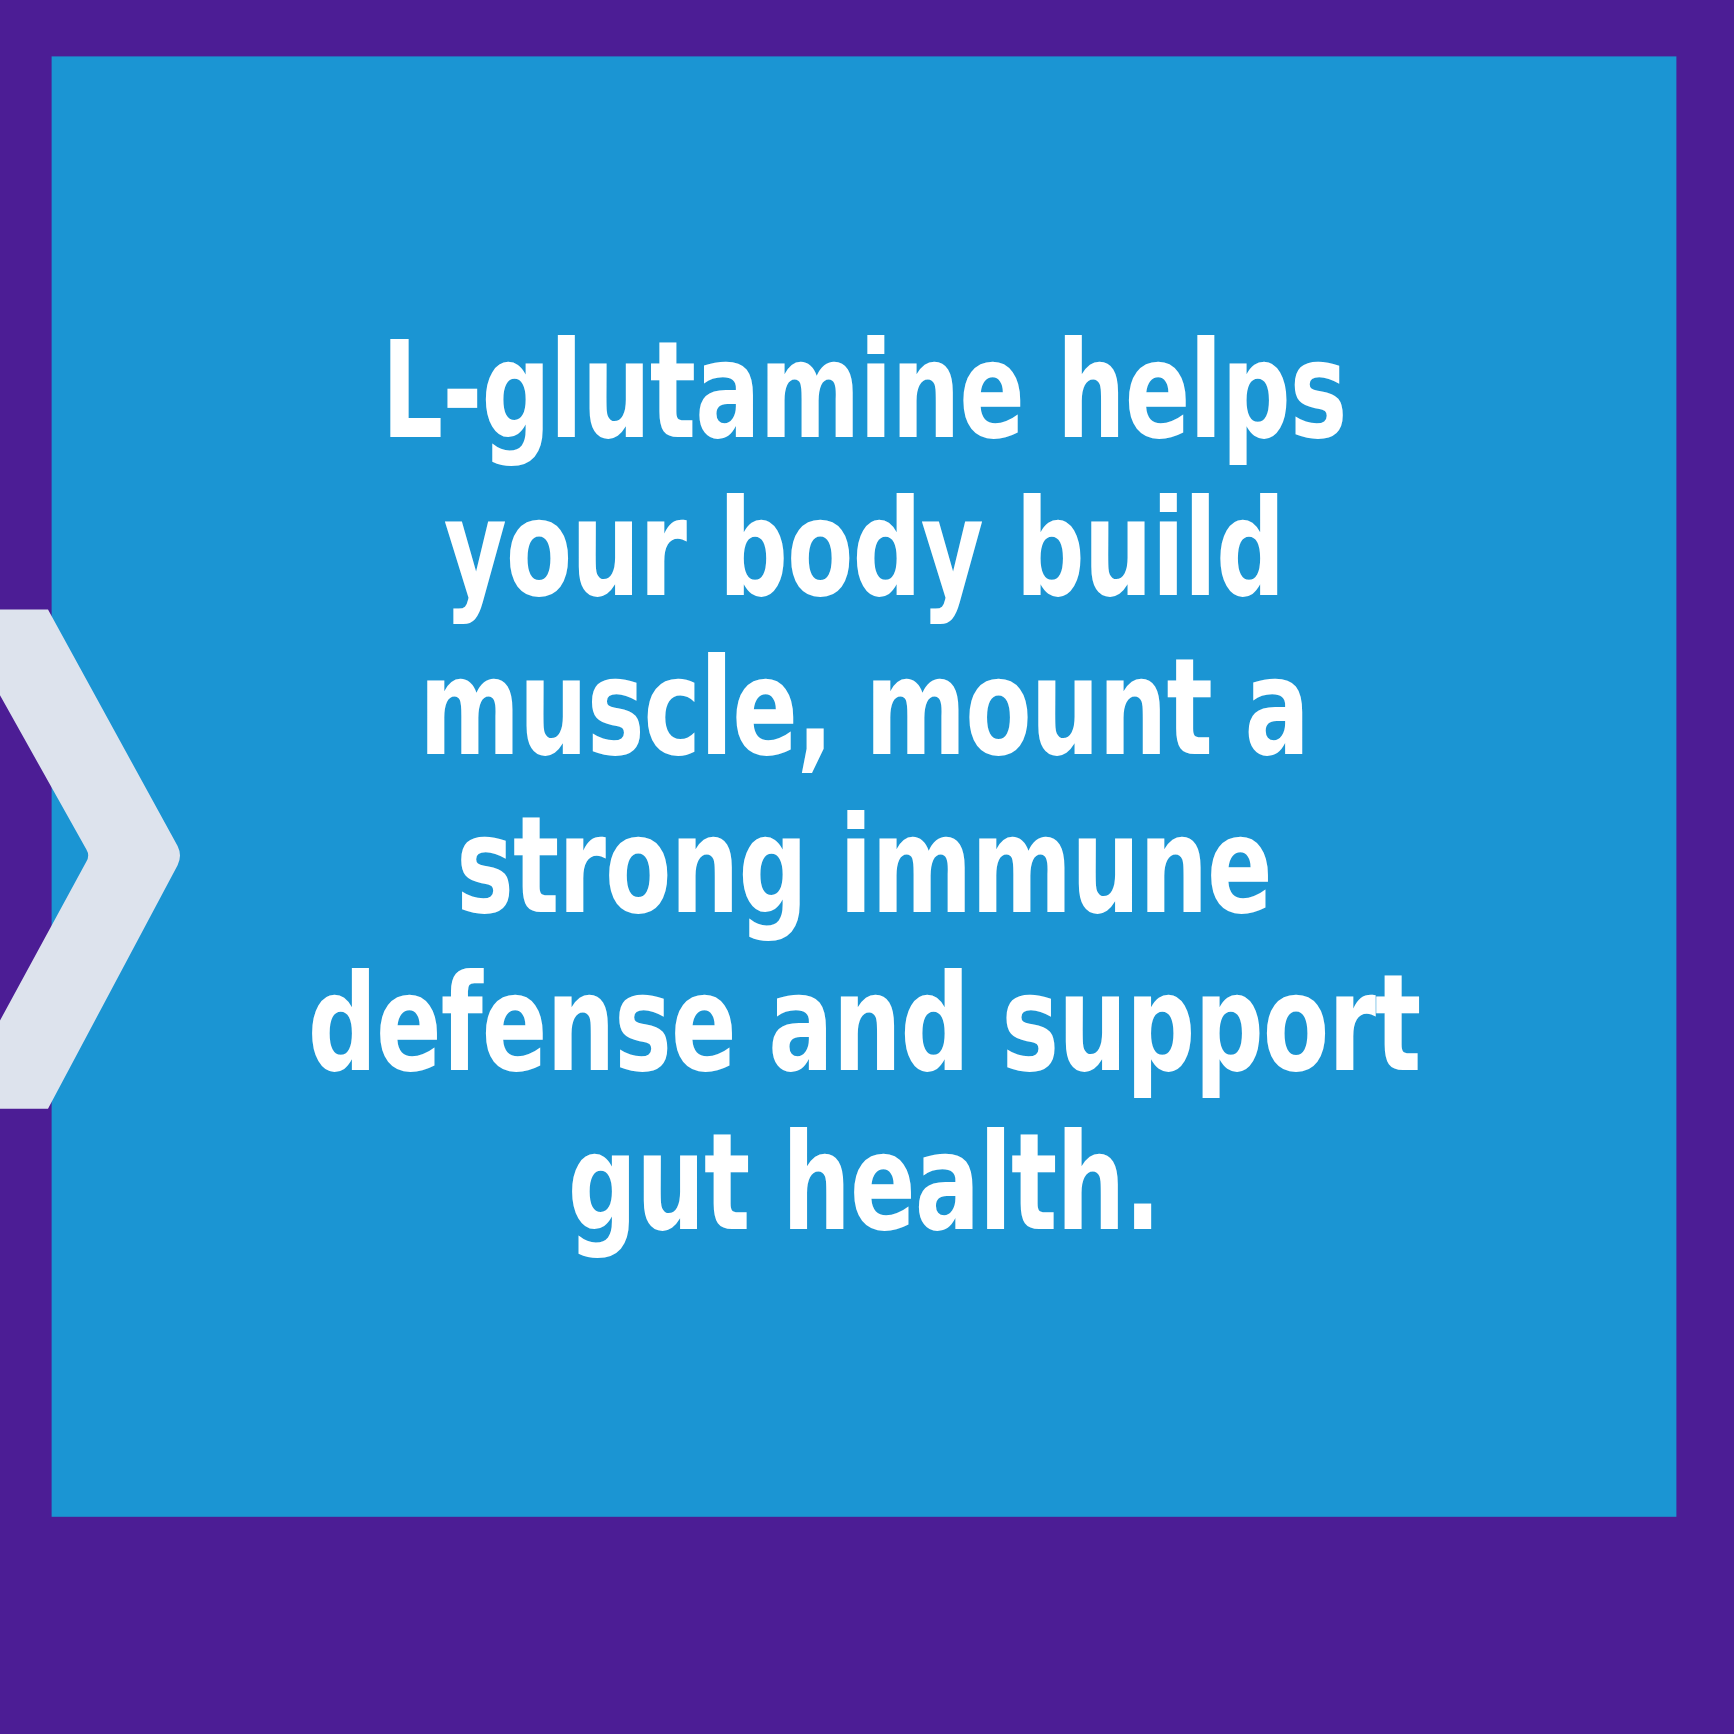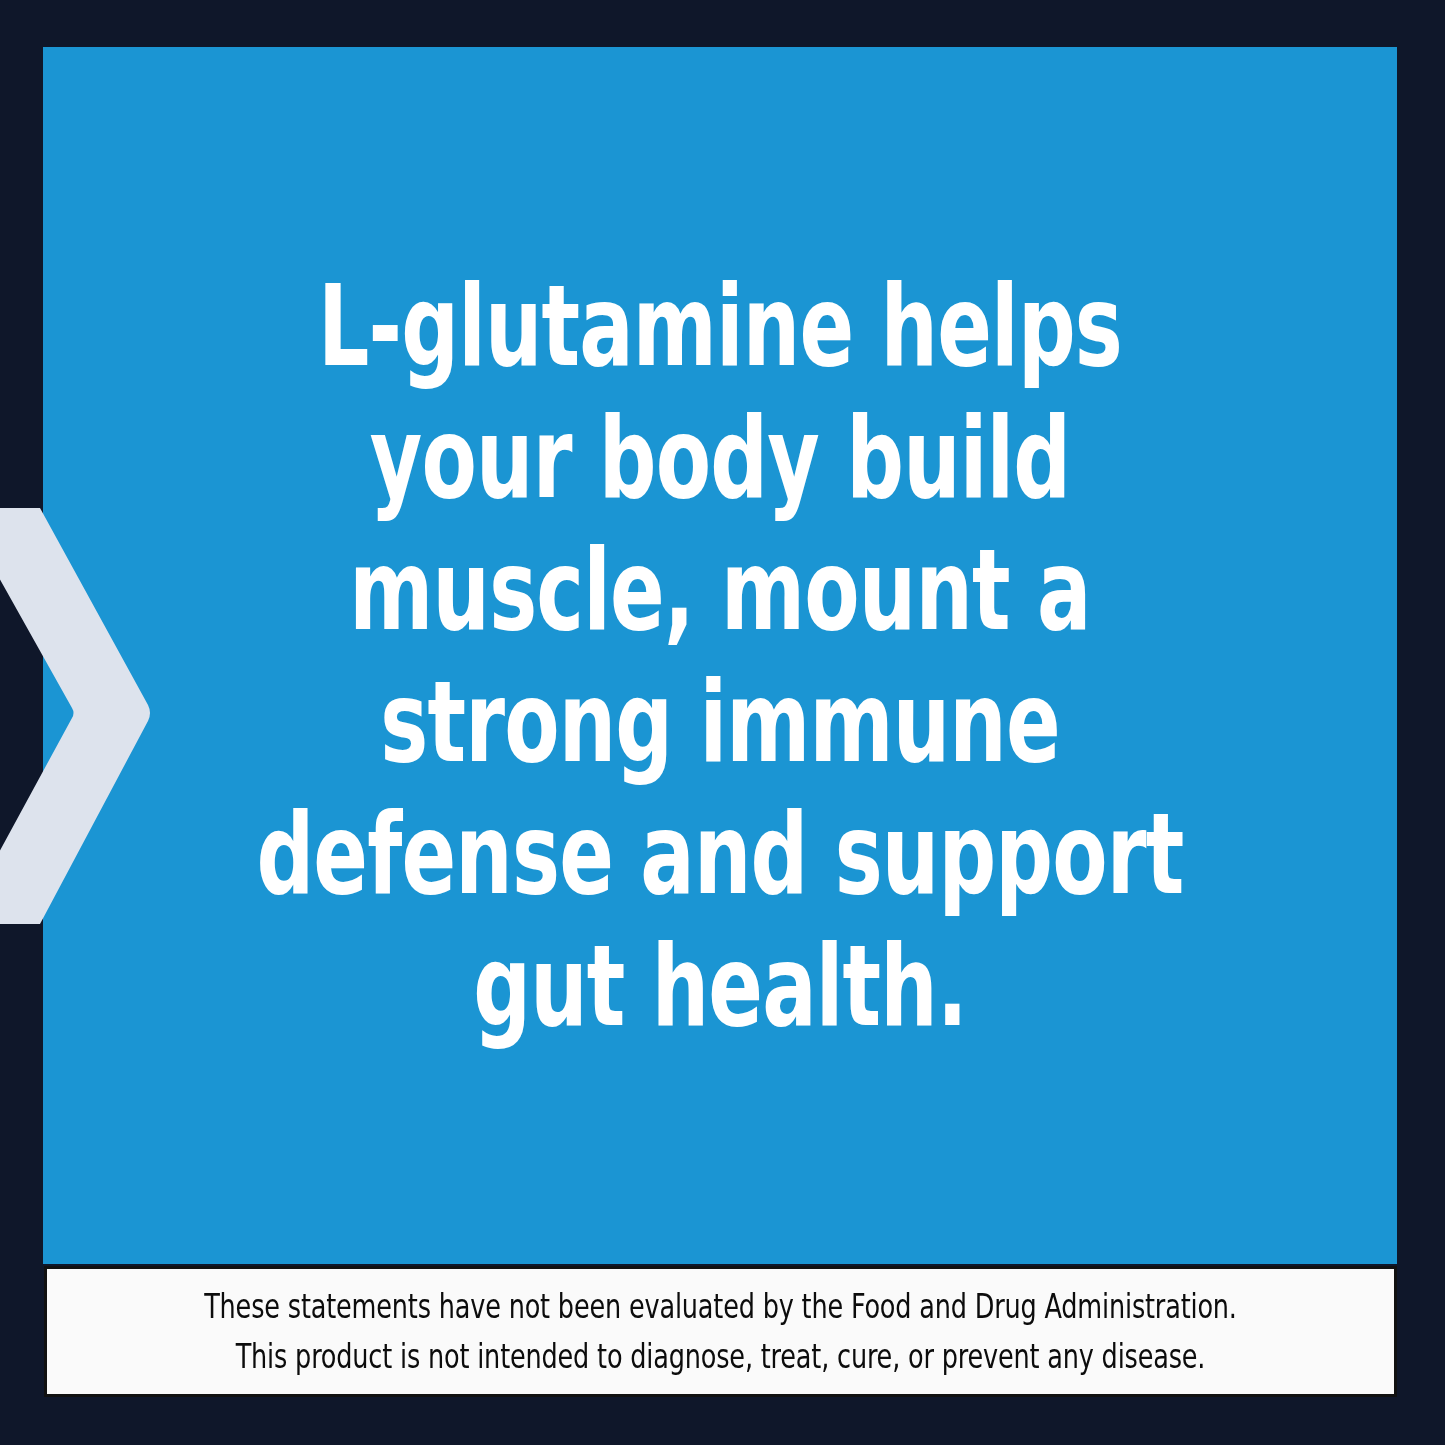--- a/index.html
+++ b/index.html
@@ -12,21 +12,21 @@
     height: 1445px;
     background: #dde3ed;
     font-family: "Liberation Sans", sans-serif;
     overflow: hidden;
   }
 
   #canvas {
     position: relative;
     width: 1445px;
     height: 1445px;
-    background: #0f172a;
+    background: #4c1d95;
   }
 
   
   #hero-panel {
     position: absolute;
     left: 43px;
     top: 47px;
     width: 1354px;
     height: 1217px;
     background: #1b95d3;
@@ -127,18 +127,14 @@
 
   <div id="headline">
     <span class="headline-line">L-glutamine helps</span>
     <span class="headline-line">your body build</span>
     <span class="headline-line">muscle, mount a</span>
     <span class="headline-line">strong immune</span>
     <span class="headline-line">defense and support</span>
     <span class="headline-line">gut health.</span>
   </div>
 
-  <div id="disclaimer-box">
-    <span class="disclaimer-line">These statements have not been evaluated by the Food and Drug Administration.</span>
-    <span class="disclaimer-line">This product is not intended to diagnose, treat, cure, or prevent any disease.</span>
-  </div>
 
 </div>
 
 </body></html>

